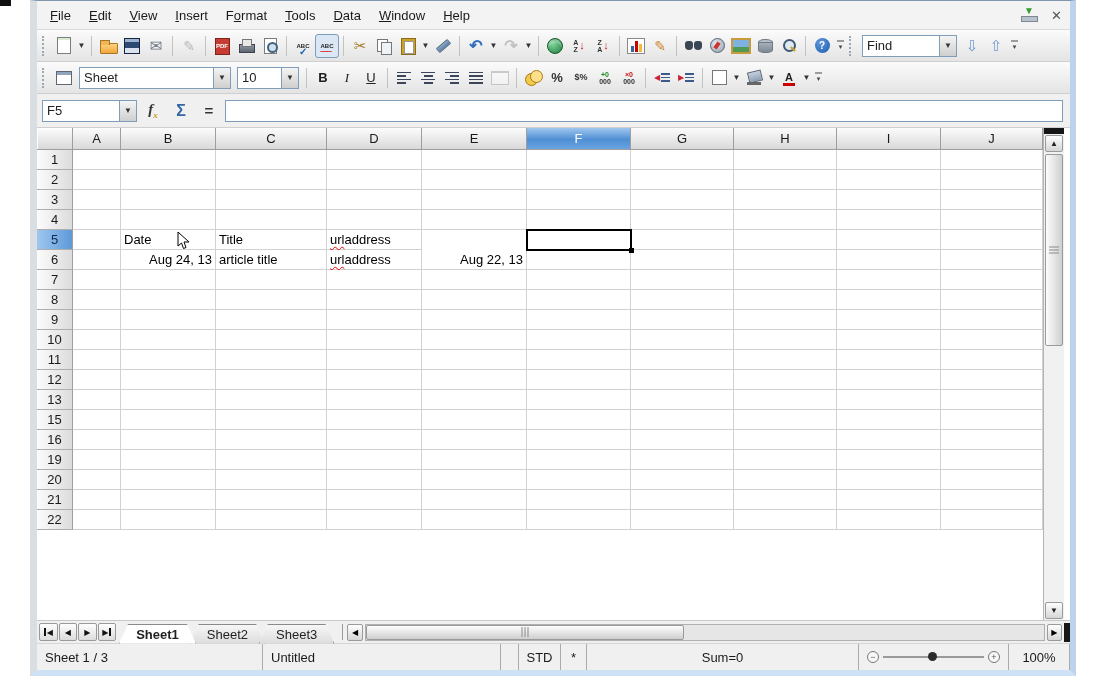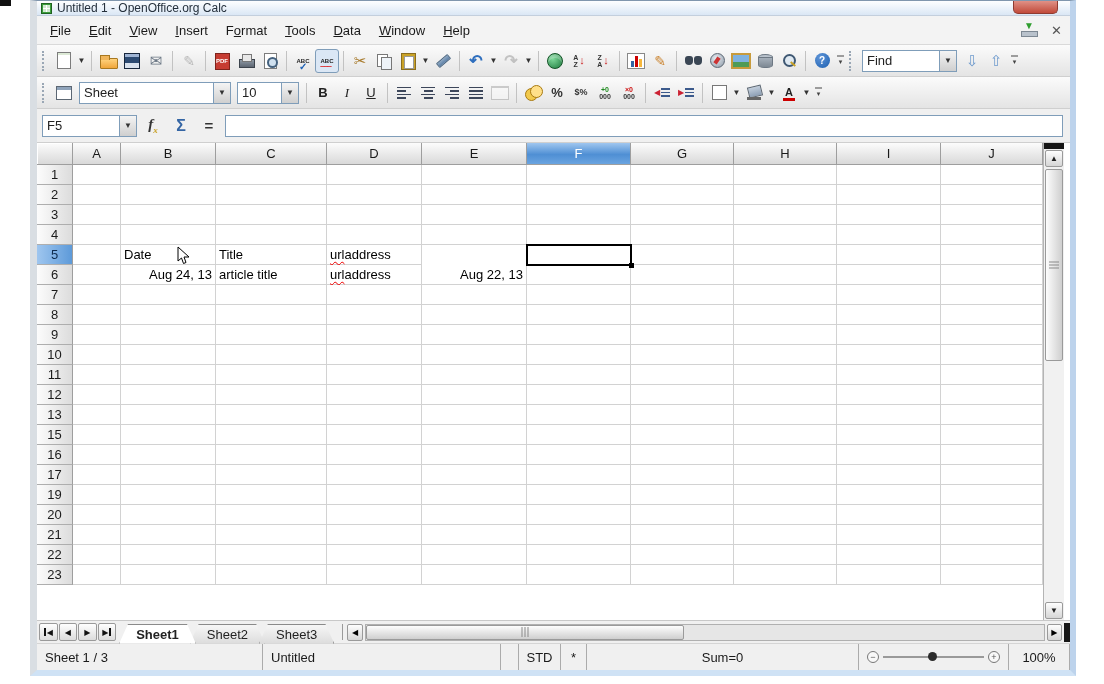--- a/index.html
+++ b/index.html
@@ -251,25 +251,20 @@
   #z-track { flex:1; height:2px; background:#9a9a9a; position:relative; }
   #z-marker { position:absolute; left:45%; top:-4px; width:9px; height:9px; background:#2b2b2b; border-radius:50%; }
 </style>
 </head>
 <body>
 
 <div id="frame-mark"></div>
 
 <div id="win">
 
-  <div id="titlebar">
-    <span id="app-icon"></span>
-    <span id="title-text">Untitled 1 - OpenOffice.org Calc</span>
-    <span id="close-btn"></span>
-  </div>
 
   <div id="menubar">
     <span id="menu-items" style="display:flex;">
         <span class="menu-item"><u>F</u>ile</span>
         <span class="menu-item"><u>E</u>dit</span>
         <span class="menu-item"><u>V</u>iew</span>
         <span class="menu-item"><u>I</u>nsert</span>
         <span class="menu-item">F<u>o</u>rmat</span>
         <span class="menu-item"><u>T</u>ools</span>
         <span class="menu-item"><u>D</u>ata</span>
@@ -806,33 +801,20 @@
           <div class="cell" style="width: 111px;"></div>
           <div class="cell" style="width: 95px;"></div>
           <div class="cell" style="width: 105px;"></div>
           <div class="cell" style="width: 104px;"></div>
           <div class="cell" style="width: 103px;"></div>
           <div class="cell" style="width: 103px;"></div>
           <div class="cell" style="width: 104px;"></div>
           <div class="cell" style="width: 102px;"></div>
         </div>
         <div class="grow">
-          <div class="rowh">17</div>
-          <div class="cell" style="width: 48px;"></div>
-          <div class="cell" style="width: 95px;"></div>
-          <div class="cell" style="width: 111px;"></div>
-          <div class="cell" style="width: 95px;"></div>
-          <div class="cell" style="width: 105px;"></div>
-          <div class="cell" style="width: 104px;"></div>
-          <div class="cell" style="width: 103px;"></div>
-          <div class="cell" style="width: 103px;"></div>
-          <div class="cell" style="width: 104px;"></div>
-          <div class="cell" style="width: 102px;"></div>
-        </div>
-        <div class="grow">
           <div class="rowh">19</div>
           <div class="cell" style="width: 48px;"></div>
           <div class="cell" style="width: 95px;"></div>
           <div class="cell" style="width: 111px;"></div>
           <div class="cell" style="width: 95px;"></div>
           <div class="cell" style="width: 105px;"></div>
           <div class="cell" style="width: 104px;"></div>
           <div class="cell" style="width: 103px;"></div>
           <div class="cell" style="width: 103px;"></div>
           <div class="cell" style="width: 104px;"></div>
@@ -859,33 +841,20 @@
           <div class="cell" style="width: 95px;"></div>
           <div class="cell" style="width: 105px;"></div>
           <div class="cell" style="width: 104px;"></div>
           <div class="cell" style="width: 103px;"></div>
           <div class="cell" style="width: 103px;"></div>
           <div class="cell" style="width: 104px;"></div>
           <div class="cell" style="width: 102px;"></div>
         </div>
         <div class="grow">
           <div class="rowh">22</div>
-          <div class="cell" style="width: 48px;"></div>
-          <div class="cell" style="width: 95px;"></div>
-          <div class="cell" style="width: 111px;"></div>
-          <div class="cell" style="width: 95px;"></div>
-          <div class="cell" style="width: 105px;"></div>
-          <div class="cell" style="width: 104px;"></div>
-          <div class="cell" style="width: 103px;"></div>
-          <div class="cell" style="width: 103px;"></div>
-          <div class="cell" style="width: 104px;"></div>
-          <div class="cell" style="width: 102px;"></div>
-        </div>
-        <div class="grow">
-          <div class="rowh">23</div>
           <div class="cell" style="width: 48px;"></div>
           <div class="cell" style="width: 95px;"></div>
           <div class="cell" style="width: 111px;"></div>
           <div class="cell" style="width: 95px;"></div>
           <div class="cell" style="width: 105px;"></div>
           <div class="cell" style="width: 104px;"></div>
           <div class="cell" style="width: 103px;"></div>
           <div class="cell" style="width: 103px;"></div>
           <div class="cell" style="width: 104px;"></div>
           <div class="cell" style="width: 102px;"></div>

